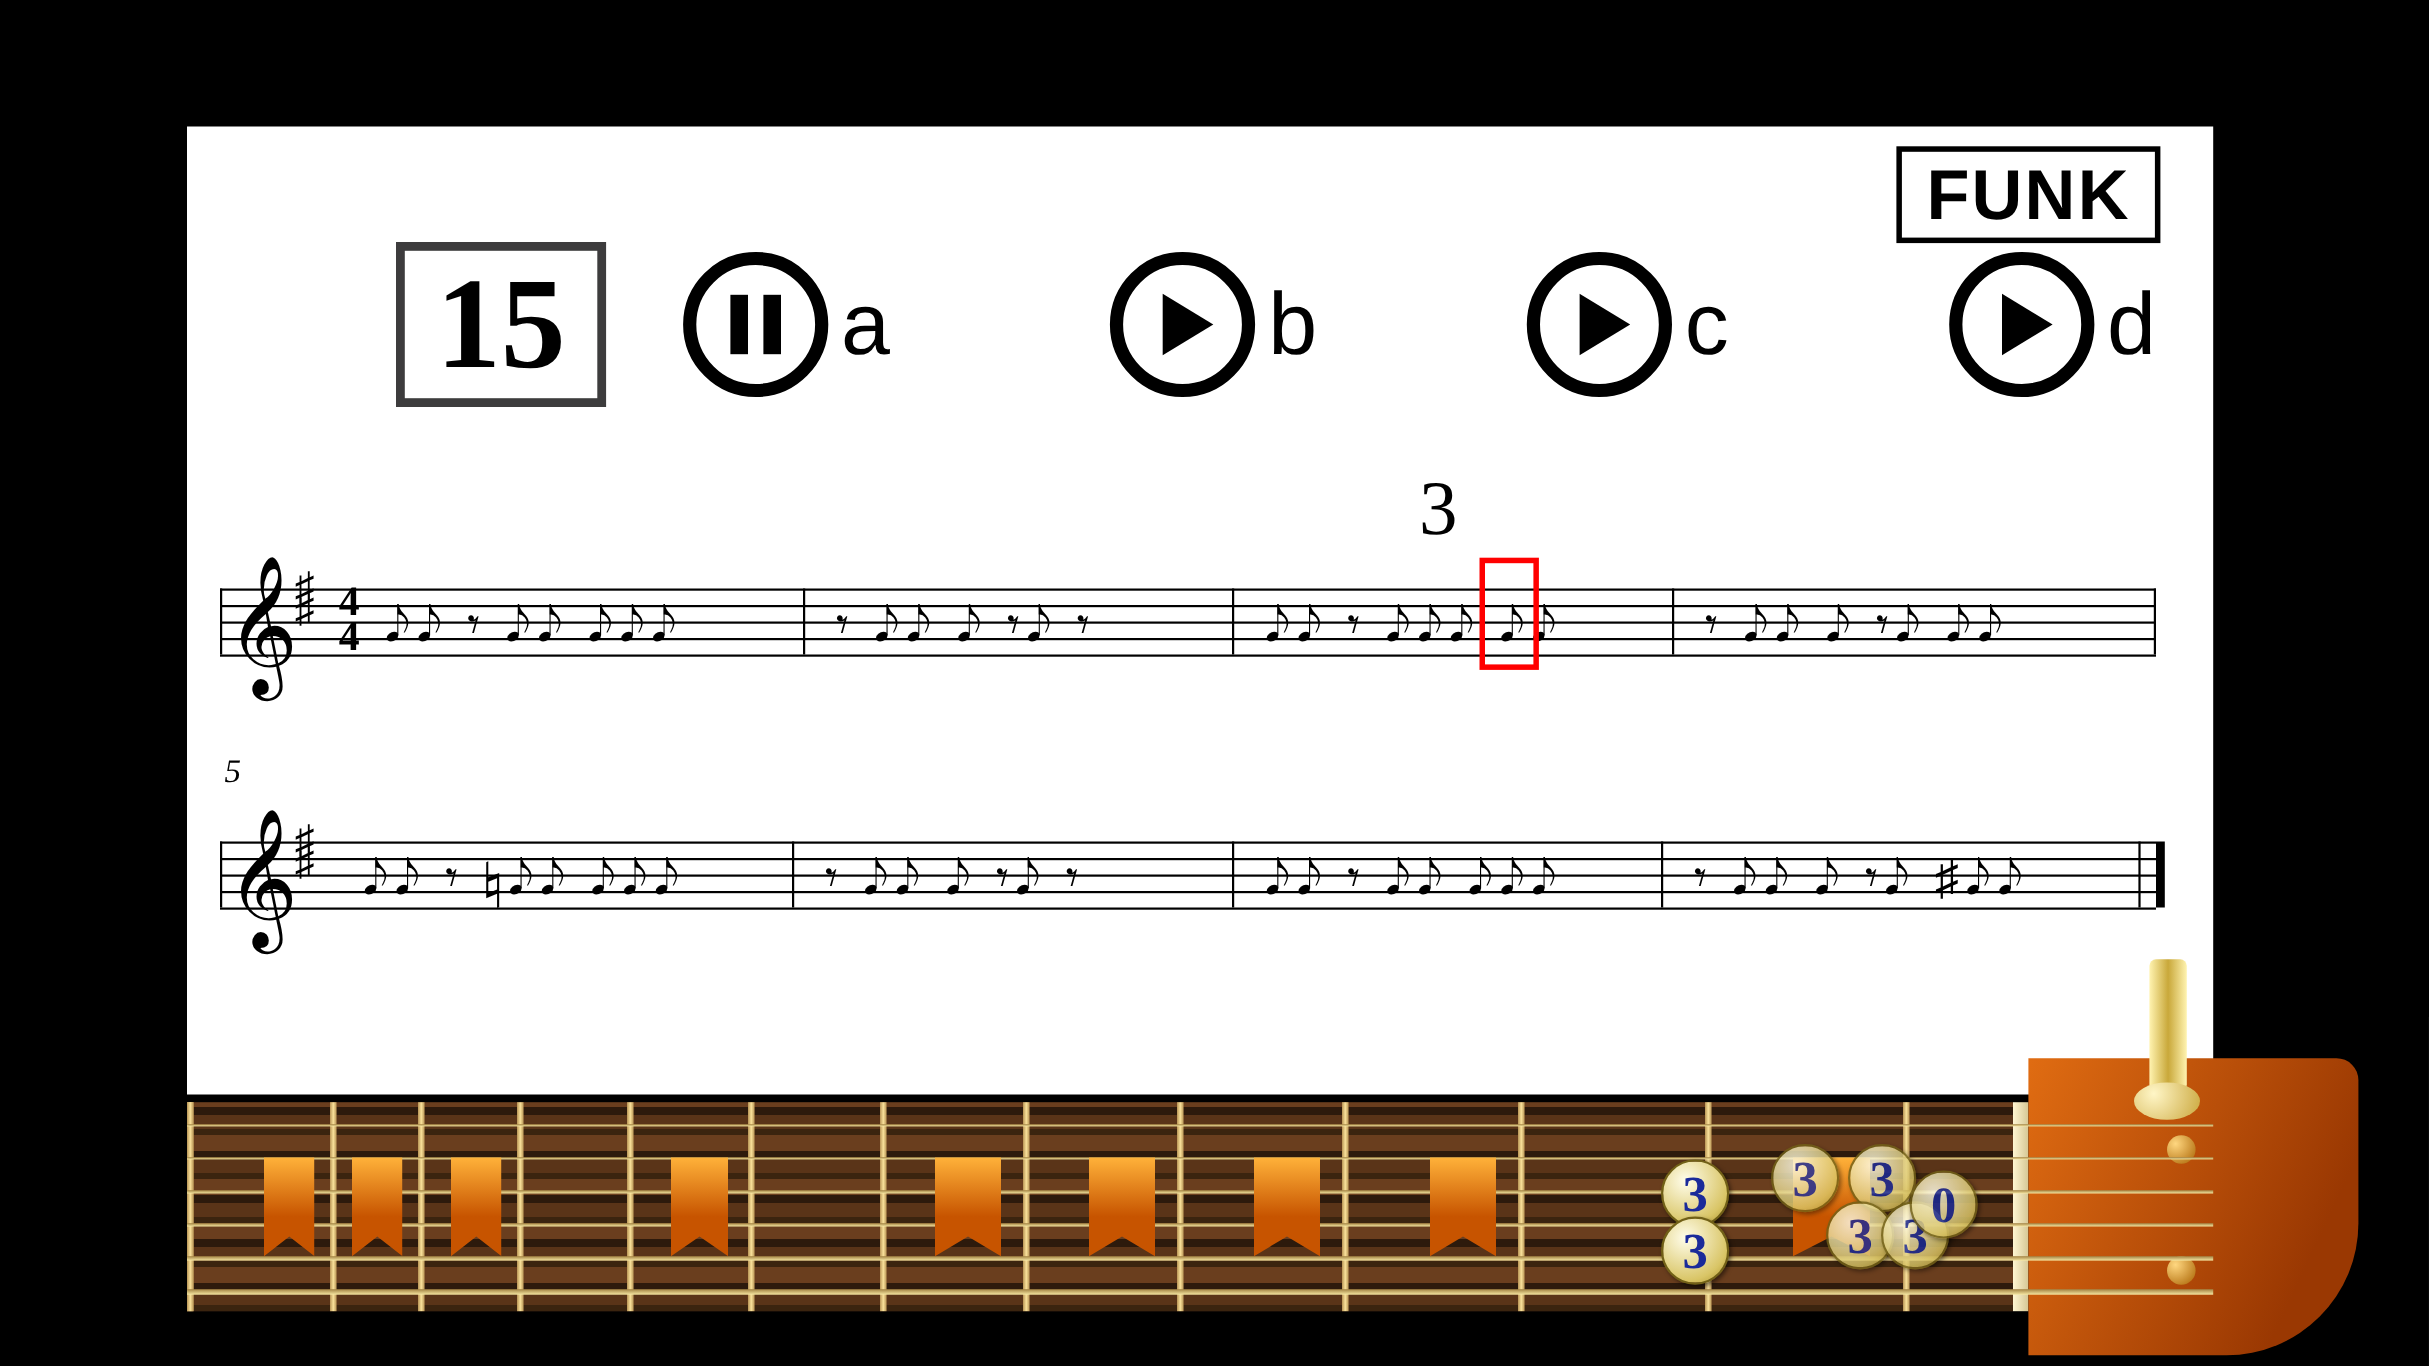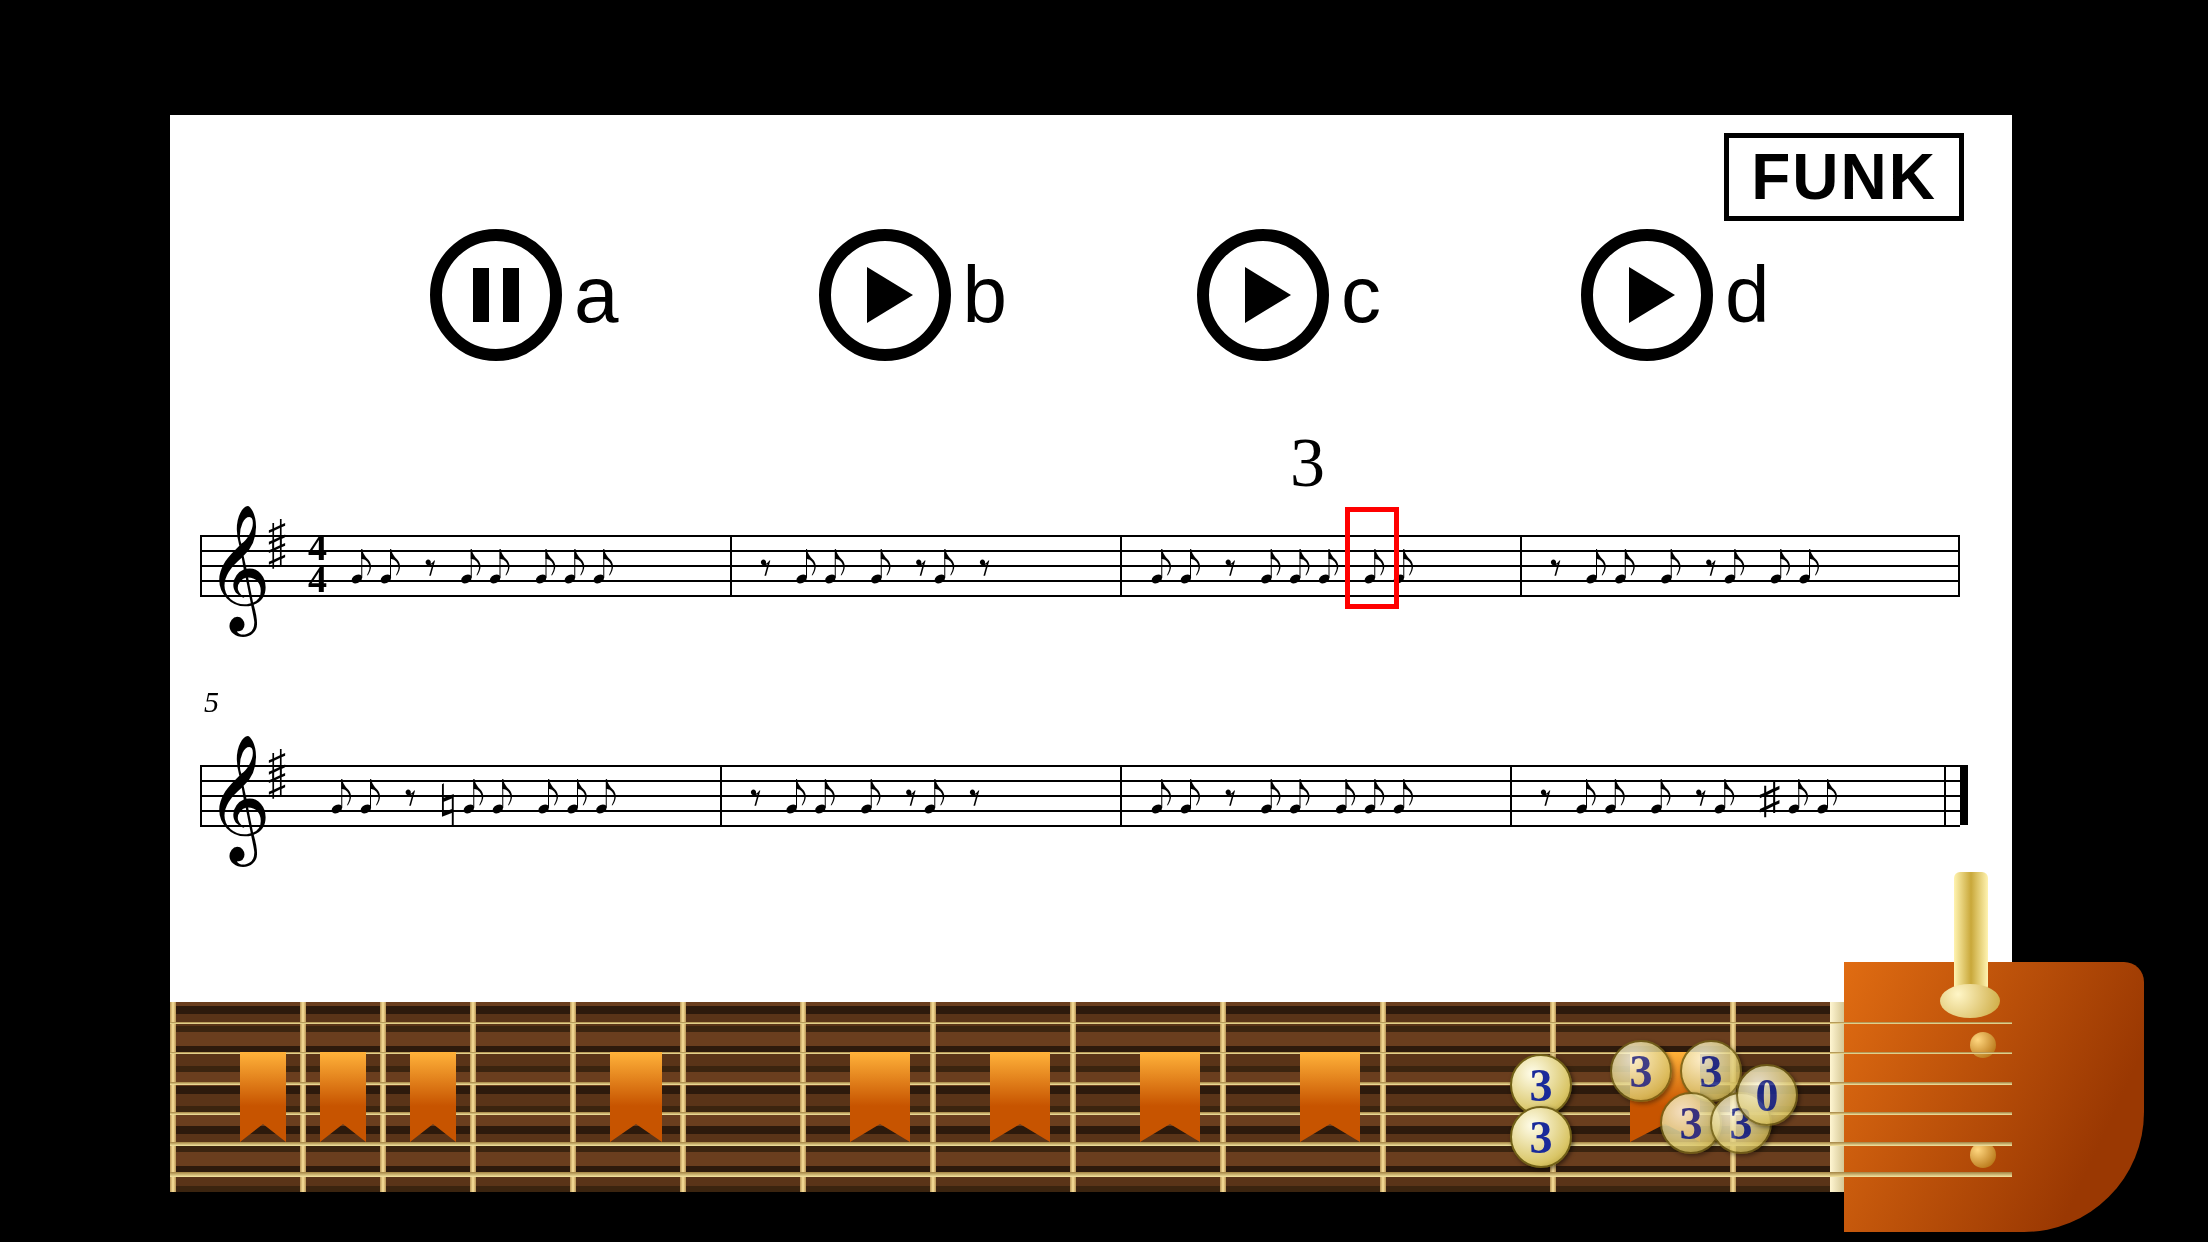--- a/index.html
+++ b/index.html
@@ -9,21 +9,21 @@
     height: 1242px;
     background: #000;
     font-family: Arial, Helvetica, sans-serif;
     overflow: hidden;
   }
   .panel {
     position: absolute;
     left: 170px;
     top: 115px;
     width: 1842px;
-    height: 1028px;
+    height: 880px;
     background: #fff;
   }
   .style-label {
     position: absolute;
     right: 48px;
     top: 18px;
     border: 5px solid #000;
     padding: 2px 22px;
     font-weight: 900;
     font-size: 64px;
@@ -267,20 +267,21 @@
   }
   .finger.dim { opacity: .82; }
 </style>
 </head>
 <body>
 
 <div class="panel">
   <div class="style-label">FUNK</div>
 
   <div class="controls">
+    <div class="exercise-box">15</div>
 
     <div class="ctrl-group" style="margin-left:70px">
       <div class="icon">
           <div class="pause-bars">
             <div></div>
             <div></div>
           </div>
         </div>
       <div class="lbl">a</div>
     </div>

